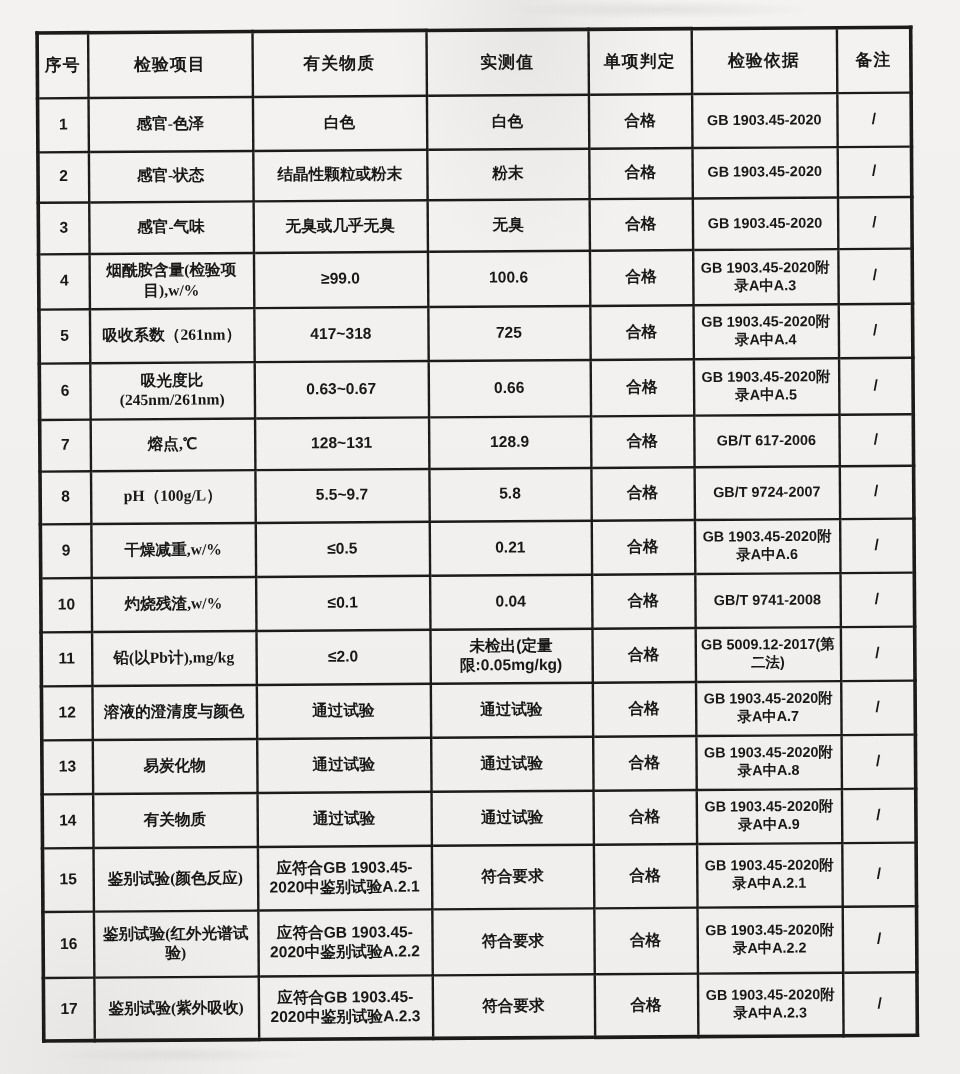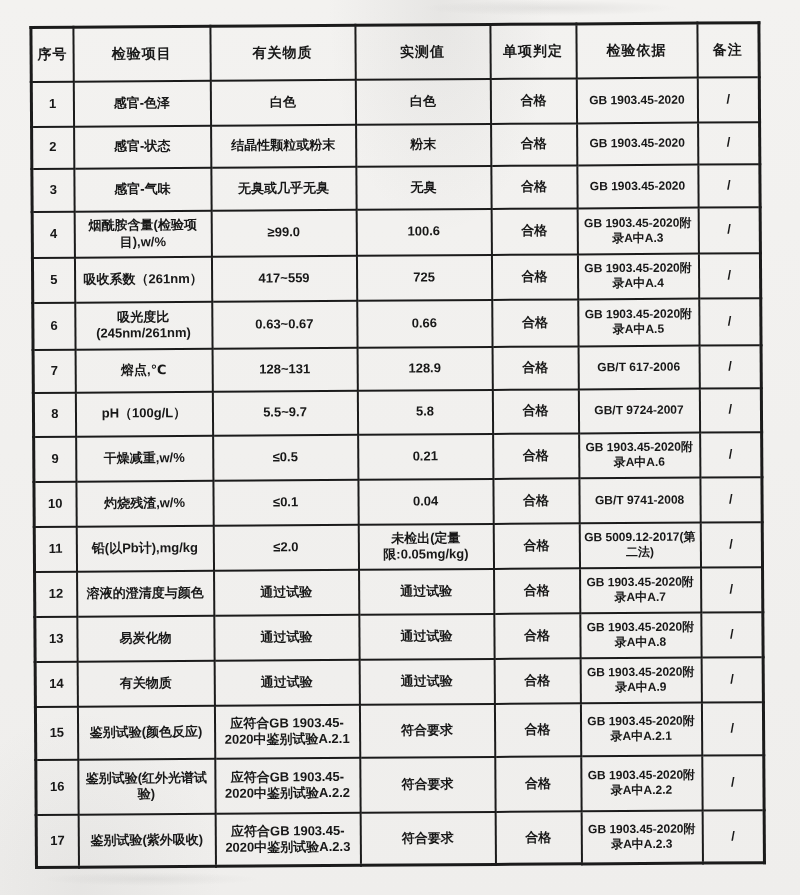--- a/index.html
+++ b/index.html
@@ -46,21 +46,21 @@
   tbody tr:nth-child(3){height:43px;}
   tbody tr:nth-child(4){height:46px;}
   tbody tr:nth-child(6){height:47px;}
   tbody tr:nth-child(7){height:43px;}
   tbody tr:nth-child(8){height:44px;}
   tbody tr:nth-child(15){height:53px;}
   tbody tr:nth-child(16){height:55px;}
   tbody tr:nth-child(17){height:53px;}
   tbody td{font-size:13px;font-weight:600;}
   tbody td:nth-child(1){font-size:13px;}
-  tbody td:nth-child(2){font-size:13px;padding:1px 3px;}
+  tbody td:nth-child(2){font-size:13px;padding:1px 3px;font-family:Liberation Serif, serif;}
   tbody td:nth-child(6){font-size:12px;padding:1px 3px;}
   tbody td:nth-child(4){font-size:13px;}
 </style>
 </head>
 <body>
 
 <div class="paper">
   <div class="smudge top"></div>
   <div class="smudge bottom"></div>
 
@@ -118,21 +118,21 @@
     <td>烟酰胺含量(检验项目),w/%</td>
     <td>≥99.0</td>
     <td>100.6</td>
     <td>合格</td>
     <td>GB 1903.45-2020附录A中A.3</td>
     <td>/</td>
   </tr>
         <tr>
     <td>5</td>
     <td>吸收系数（261nm）</td>
-    <td>417~559</td>
+    <td>417~318</td>
     <td>725</td>
     <td>合格</td>
     <td>GB 1903.45-2020附录A中A.4</td>
     <td>/</td>
   </tr>
         <tr>
     <td>6</td>
     <td>吸光度比 (245nm/261nm)</td>
     <td>0.63~0.67</td>
     <td>0.66</td>

